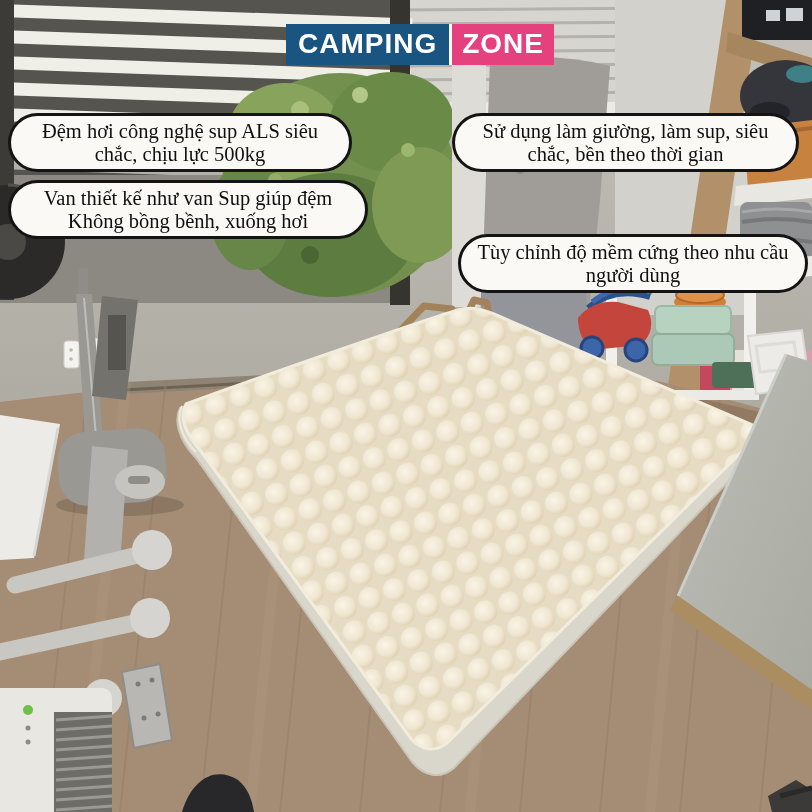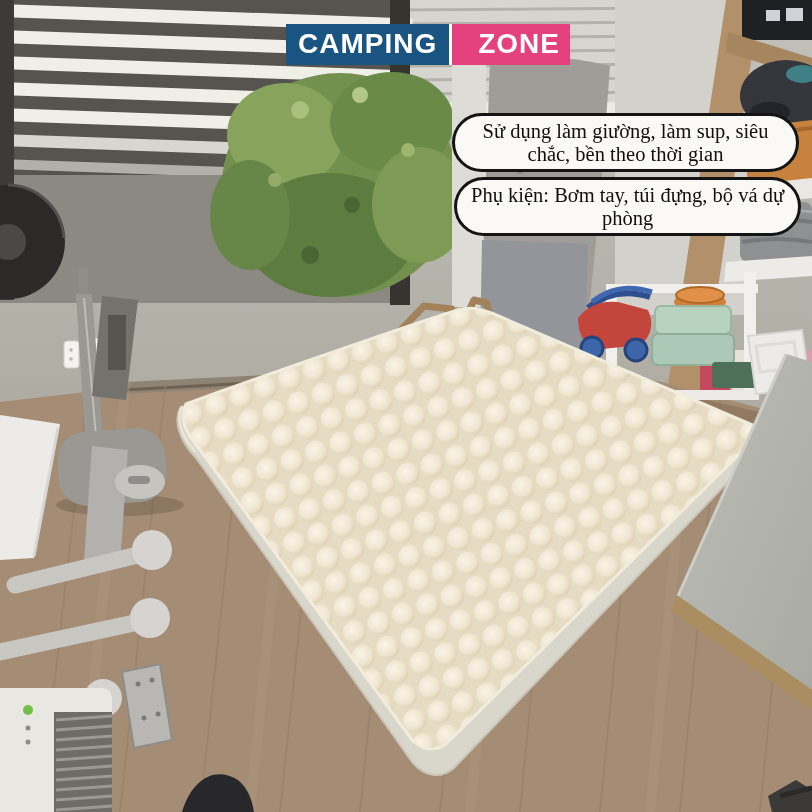--- a/index.html
+++ b/index.html
@@ -6,21 +6,21 @@
   .stage{position:relative;width:812px;height:812px;overflow:hidden;
          font-family:"Liberation Serif", serif;background:#eab308;}
   .scene-svg{position:absolute;left:0;top:0;width:812px;height:812px;display:block;}
 
   
   .logo{position:absolute;left:286px;top:24px;display:flex;align-items:stretch;
         font-family:"Liberation Sans", sans-serif;font-weight:bold;}
   .logo .part{display:flex;align-items:center;justify-content:center;
         color:#fff;font-size:28px;letter-spacing:1px;line-height:1;}
   .logo .p1{background:#1a5480;padding:6px 12px 7px 12px;}
-  .logo .p2{background:#e5417f;padding:6px 10px 7px 26px;border-left:3px solid #fdfdfd;}
+  .logo .p2{background:#e5417f;padding:6px 10px 7px 10px;border-left:3px solid #fdfdfd;}
 
   
   .pill{position:absolute;box-sizing:border-box;background:#faf9f6;
         border:3.5px solid #141414;border-radius:30px;
         color:#101010;text-align:center;
         font-size:20.5px;line-height:22.5px;
         padding:4px 12px;display:flex;align-items:center;justify-content:center;}
   .pill-1{left:8px;   top:113px; width:344px; min-height:54px;}
   .pill-2{left:8px;   top:180px; width:360px; min-height:54px;}
   .pill-3{left:19px;  top:248px; width:312px; min-height:36px;}
@@ -283,20 +283,26 @@
       <polygon points="768,796 796,780 812,790 812,812 772,812" fill="#3b3a38"></polygon>
       <line x1="812" y1="788" x2="780" y2="796" stroke="#2a2a28" stroke-width="5"></line>
     </g>
   </svg>
 
   <div class="logo">
     <span class="part p1">CAMPING</span>
     <span class="part p2">ZONE</span>
   </div>
 
+  <div class="pill pill-1">
+    <span>Đệm hơi công nghệ sup ALS siêu chắc, chịu lực 500kg</span>
+  </div>
+  <div class="pill pill-2">
+    <span>Van thiết kế như van Sup giúp đệm Không bồng bềnh, xuống hơi</span>
+  </div>
   <div class="pill pill-4">
     <span>Sử dụng làm giường, làm sup, siêu chắc, bền theo thời gian</span>
   </div>
-  <div class="pill pill-5">
-    <span>Phụ kiện: Bơm tay, túi đựng, bộ vá dự phòng</span>
+  <div class="pill pill-6">
+    <span>Tùy chỉnh độ mềm cứng theo nhu cầu người dùng</span>
   </div>
 
 </div>
 
 </body></html>

